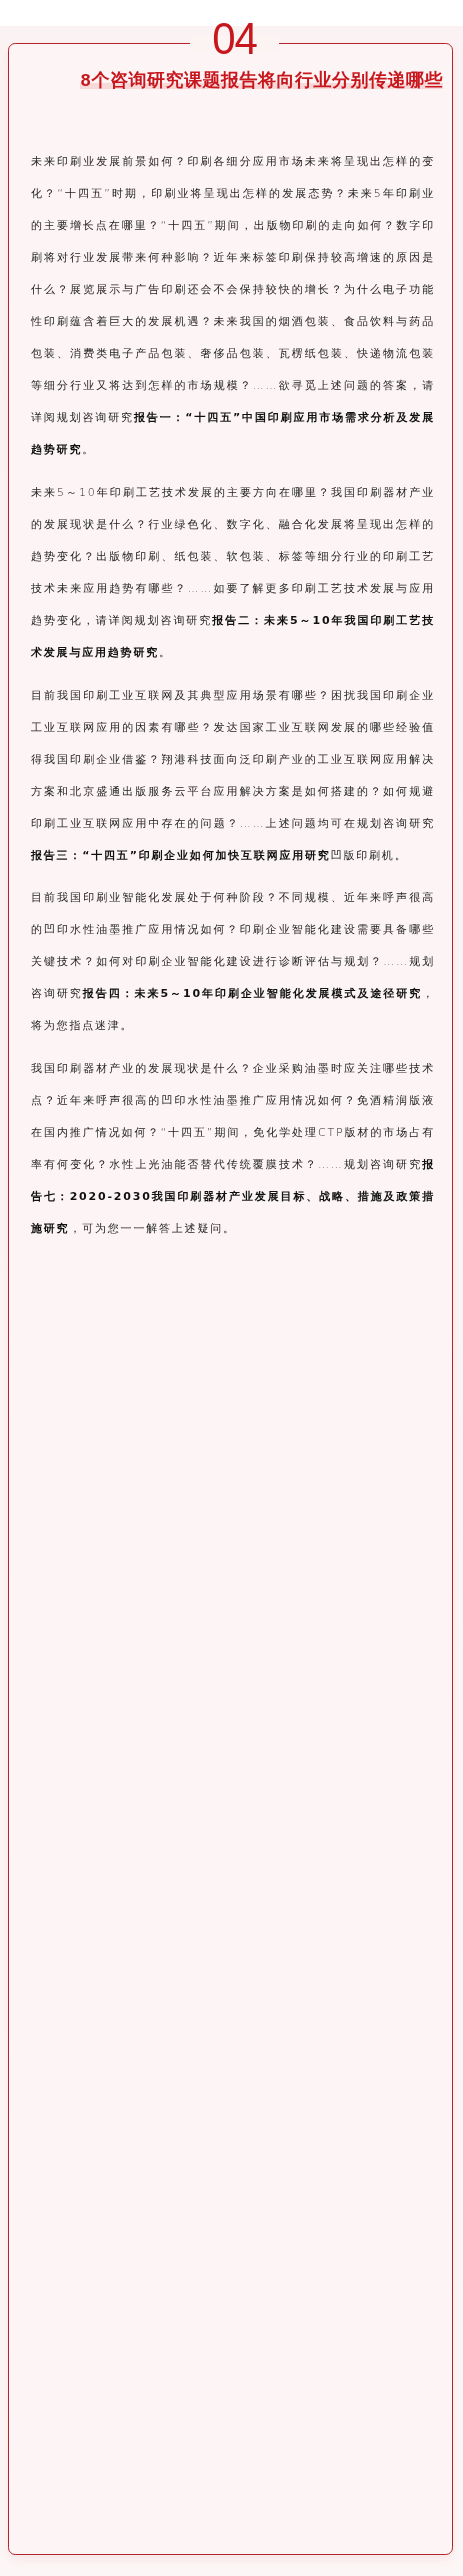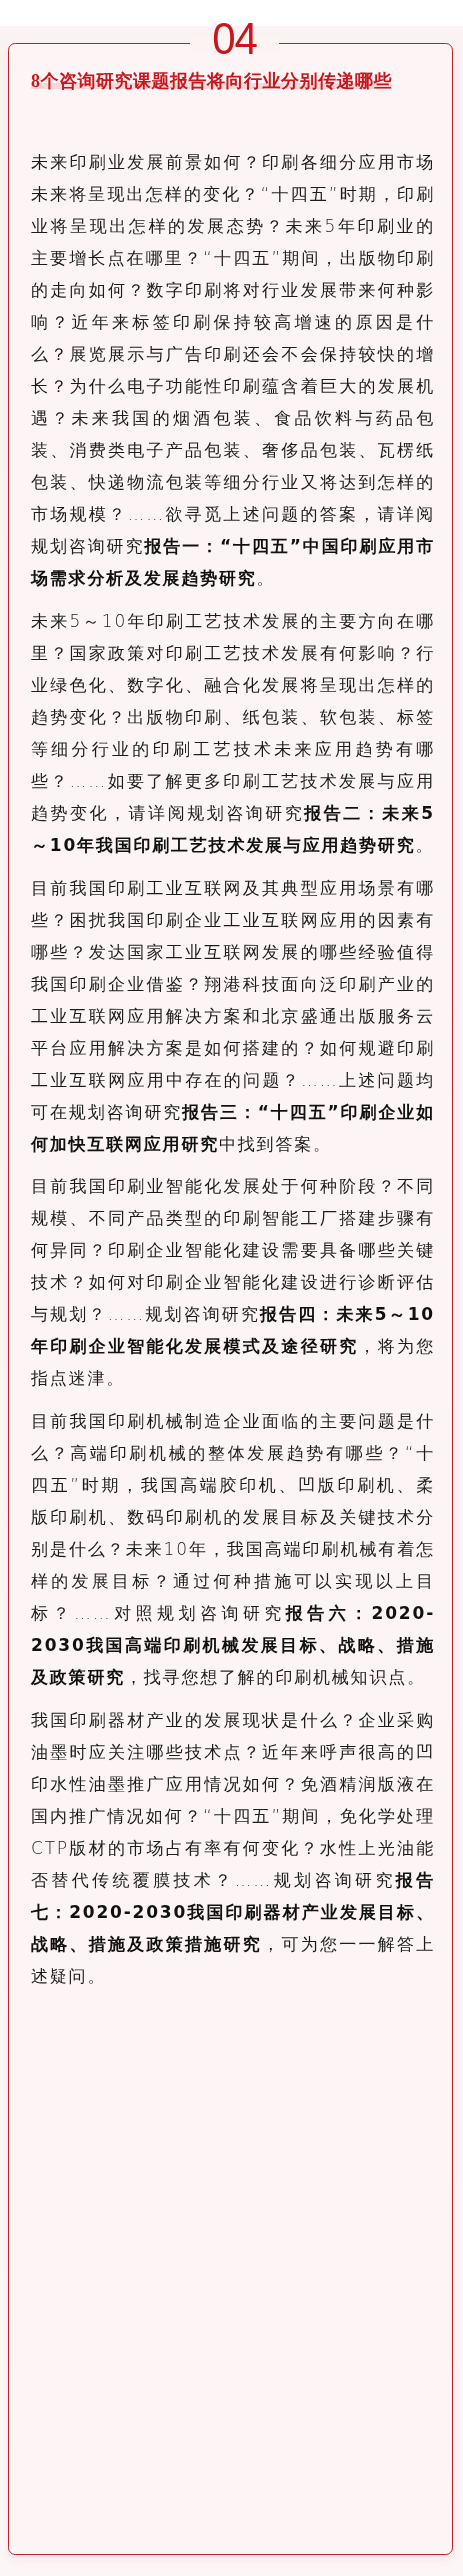--- a/index.html
+++ b/index.html
@@ -8,42 +8,41 @@
   .page-bg { position: absolute; left: 0; top: 26px; width: 464px; height: 2555px;
              background: linear-gradient(#fbf3f3, #fdf6f6); }
   .frame { position: absolute; left: 8.2px; top: 43px; width: 443px; height: 2510px;
            border: 1px solid #b8222c; border-radius: 7.2px; background: #fdf5f5;
            box-shadow: 0 4.1px 9.3px rgba(180, 60, 60, 0.08); }
   .number-gap { position: absolute; left: 190px; top: 36px; width: 89px; height: 15.5px; background: #fcf3f3; }
   .section-number { position: absolute; left: 190px; top: 15.5px; width: 89px; text-align: center;
                     font-family: "Liberation Sans", sans-serif; font-weight: 400; font-size: 42px;
                     line-height: 46px; color: #c8161d; letter-spacing: -1px; transform: scaleY(1.05); }
   .title { position: absolute; left: 31px; top: 66px; width: 412px; margin: 0;
-           font-family: Liberation Serif, serif; font-weight: bold; font-size: 18px;
-           line-height: 30px; color: #c8161d; letter-spacing: 0.5px; }
+           font-family: Liberation Mono, monospace; font-weight: bold; font-size: 18px;
+           line-height: 30px; color: #c8161d; letter-spacing: 0.5px; text-align: right; }
   .title .hl { background: linear-gradient(transparent 60%, #f7d9d9 60%, #f7d9d9 92%, transparent 92%); }
   .content { position: absolute; left: 31px; top: 146px; width: 404px; }
-  .para { margin: 0 0 10.8px 0; font-family: "DejaVu Sans", sans-serif; font-size: 17px;
+  .para { margin: 0 0 10.8px 0; font-family: "DejaVu Sans", sans-serif; font-size: 11px;
           line-height: 32px; color: #1d1d1d; letter-spacing: 1.8px; text-align: justify;
           font-weight: 300; }
   .para b { font-weight: bold; color: #111; }
 </style>
 </head>
 <body>
 
 <div class="page-bg"></div>
 <div class="frame"></div>
 <div class="number-gap"></div>
 <div class="section-number">04</div>
 
 <h2 class="title">
   <span class="hl">8个咨询研究课题报告将向行业分别传递哪些</span><br>
 </h2>
 
 <div class="content">
   <p class="para"><span>未来印刷业发展前景如何？印刷各细分应用市场未来将呈现出怎样的变化？“十四五”时期，印刷业将呈现出怎样的发展态势？未来5年印刷业的主要增长点在哪里？“十四五”期间，出版物印刷的走向如何？数字印刷将对行业发展带来何种影响？近年来标签印刷保持较高增速的原因是什么？展览展示与广告印刷还会不会保持较快的增长？为什么电子功能性印刷蕴含着巨大的发展机遇？未来我国的烟酒包装、食品饮料与药品包装、消费类电子产品包装、奢侈品包装、瓦楞纸包装、快递物流包装等细分行业又将达到怎样的市场规模？……欲寻觅上述问题的答案，请详阅规划咨询研究</span><b>报告一：“十四五”中国印刷应用市场需求分析及发展趋势研究</b><span>。</span></p>
-  <p class="para"><span>未来5～10年印刷工艺技术发展的主要方向在哪里？国家政策对印刷工艺技术发展有何影响？行业绿色化、数字化、融合化发展将呈现出怎样的趋势变化？出版物印刷、纸包装、软包装、标签等细分行业的印刷工艺技术未来应用趋势有哪些？……如要了解更多印刷工艺技术发展与应用趋势变化，请详阅规划咨询研究</span><b>报告二：未来5～10年我国印刷工艺技术发展与应用趋势研究</b><span>。</span></p>
-  <p class="para"><span>目前我国印刷工业互联网及其典型应用场景有哪些？困扰我国印刷企业工业互联网应用的因素有哪些？发达国家工业互联网发展的哪些经验值得我国印刷企业借鉴？翔港科技面向泛印刷产业的工业互联网应用解决方案和北京盛通出版服务云平台应用解决方案是如何搭建的？如何规避印刷工业互联网应用中存在的问题？……上述问题均可在规划咨询研究</span><b>报告三：“十四五”印刷企业如何加快互联网应用研究</b><span>中找到答案。</span></p>
-  <p class="para"><span>目前我国印刷业智能化发展处于何种阶段？不同规模、不同产品类型的印刷智能工厂搭建步骤有何异同？印刷企业智能化建设需要具备哪些关键技术？如何对印刷企业智能化建设进行诊断评估与规划？……规划咨询研究</span><b>报告四：未来5～10年印刷企业智能化发展模式及途径研究</b><span>，将为您指点迷津。</span></p>
-  <p class="para"><span>目前我国印刷机械制造企业面临的主要问题是什么？高端印刷机械的整体发展趋势有哪些？“十四五”时期，我国高端胶印机、凹版印刷机、柔版印刷机、数码印刷机的发展目标及关键技术分别是什么？未来10年，我国高端印刷机械有着怎样的发展目标？通过何种措施可以实现以上目标？……对照规划咨询研究</span><b>报告六：2020-2030我国高端印刷机械发展目标、战略、措施及政策研究</b><span>，找寻您想了解的印刷机械知识点。</span></p>
+  <p class="para"><span>未来5～10年印刷工艺技术发展的主要方向在哪里？我国印刷器材产业的发展现状是什么？行业绿色化、数字化、融合化发展将呈现出怎样的趋势变化？出版物印刷、纸包装、软包装、标签等细分行业的印刷工艺技术未来应用趋势有哪些？……如要了解更多印刷工艺技术发展与应用趋势变化，请详阅规划咨询研究</span><b>报告二：未来5～10年我国印刷工艺技术发展与应用趋势研究</b><span>。</span></p>
+  <p class="para"><span>目前我国印刷工业互联网及其典型应用场景有哪些？困扰我国印刷企业工业互联网应用的因素有哪些？发达国家工业互联网发展的哪些经验值得我国印刷企业借鉴？翔港科技面向泛印刷产业的工业互联网应用解决方案和北京盛通出版服务云平台应用解决方案是如何搭建的？如何规避印刷工业互联网应用中存在的问题？……上述问题均可在规划咨询研究</span><b>报告三：“十四五”印刷企业如何加快互联网应用研究</b><span>凹版印刷机。</span></p>
+  <p class="para"><span>目前我国印刷业智能化发展处于何种阶段？不同规模、近年来呼声很高的凹印水性油墨推广应用情况如何？印刷企业智能化建设需要具备哪些关键技术？如何对印刷企业智能化建设进行诊断评估与规划？……规划咨询研究</span><b>报告四：未来5～10年印刷企业智能化发展模式及途径研究</b><span>，将为您指点迷津。</span></p>
   <p class="para"><span>我国印刷器材产业的发展现状是什么？企业采购油墨时应关注哪些技术点？近年来呼声很高的凹印水性油墨推广应用情况如何？免酒精润版液在国内推广情况如何？“十四五”期间，免化学处理CTP版材的市场占有率有何变化？水性上光油能否替代传统覆膜技术？……规划咨询研究</span><b>报告七：2020-2030我国印刷器材产业发展目标、战略、措施及政策措施研究</b><span>，可为您一一解答上述疑问。</span></p>
 </div>
 
 
 </body></html>

